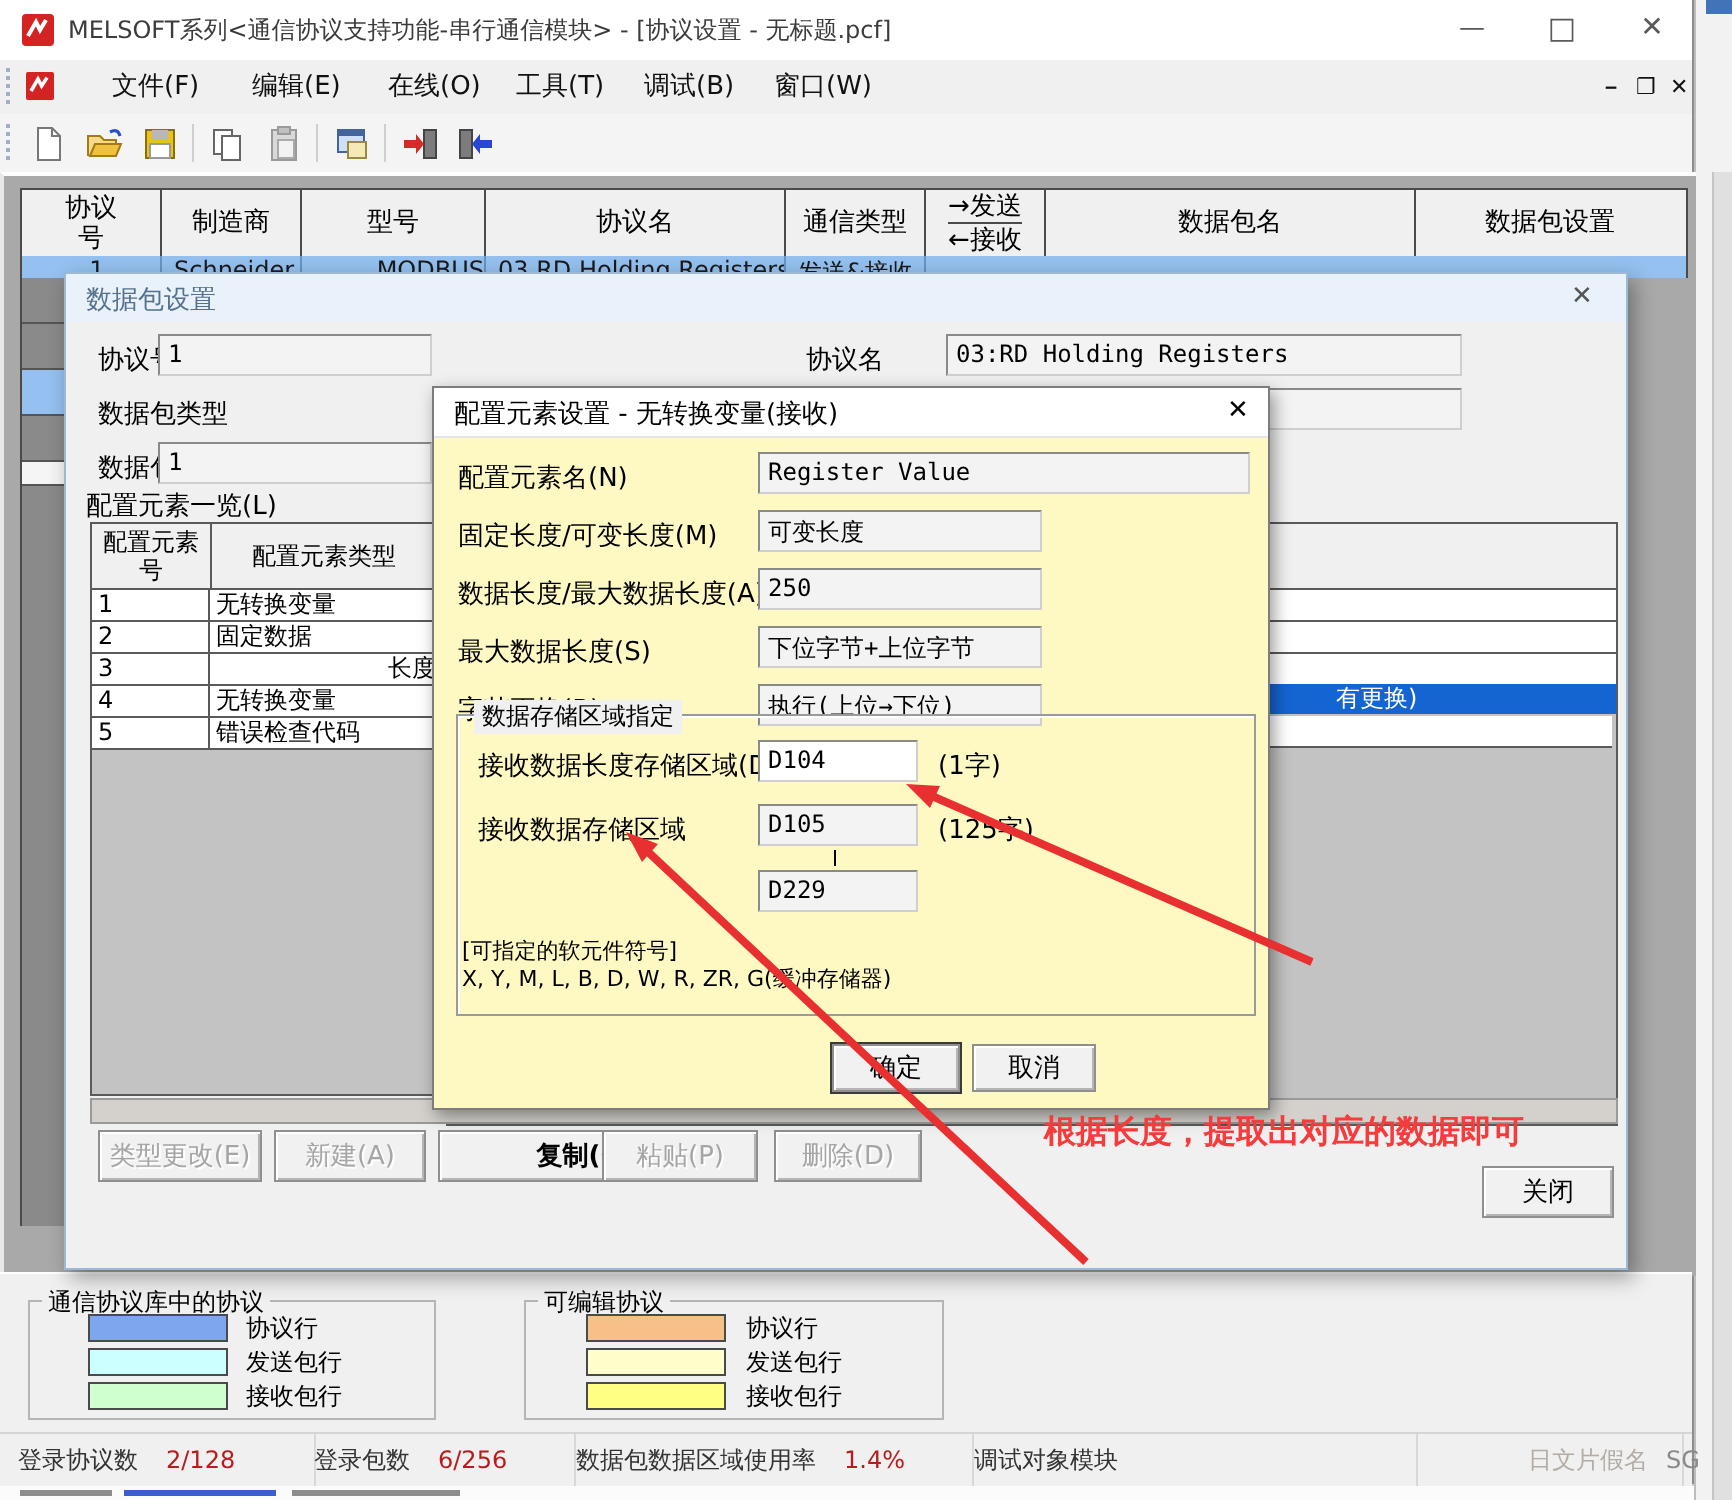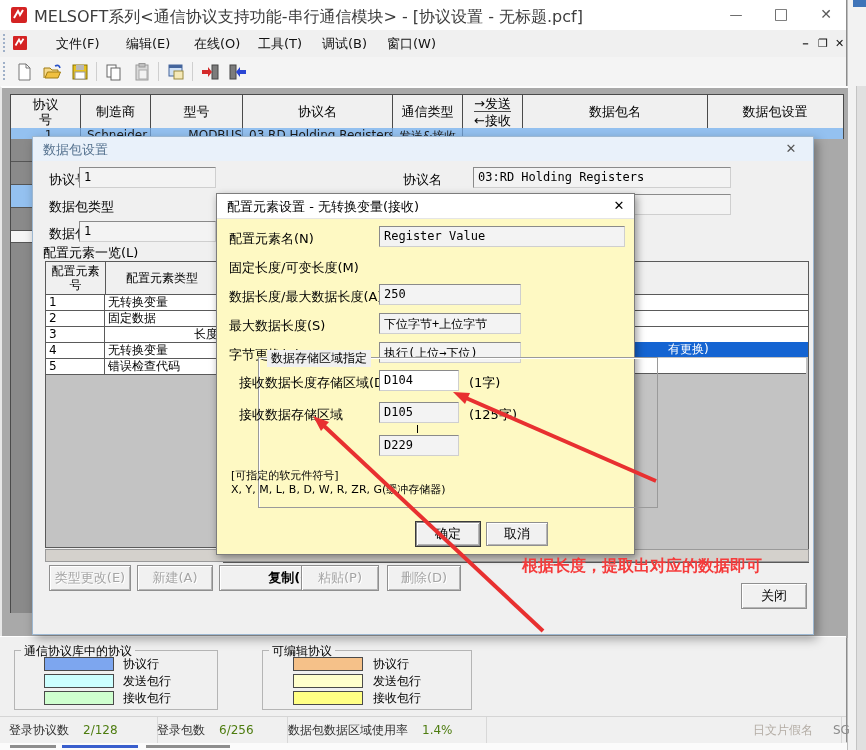--- a/index.html
+++ b/index.html
@@ -2,21 +2,21 @@
 <html><head>
 <meta charset="utf-8">
 <style>
   html,body{margin:0;padding:0;}
   body{font-family:"DejaVu Sans",sans-serif;background:#ddd;}
   #screen{position:relative;width:866px;height:750px;overflow:hidden;background:#fff;}
   .abs{position:absolute;}
   
   #mainwin{position:absolute;left:0;top:0;width:846px;height:742px;background:#f0f0f0;border-right:1px solid #8c8c8c;}
   #titlebar{position:absolute;left:0;top:0;width:846px;height:30px;background:#ffffff;border-bottom:1px solid #f0f0f0;}
-  .title-text{position:absolute;left:34px;top:7px;font-size:16px;color:#3c3c3c;white-space:nowrap;}
+  .title-text{position:absolute;left:34px;top:7px;font-size:12px;color:#3c3c3c;white-space:nowrap;}
   .win-ctrl{position:absolute;top:0;width:44px;height:29px;text-align:center;line-height:29px;font-size:13px;color:#5a5a5a;}
   #menubar{position:absolute;left:0;top:30px;width:846px;height:27px;background:#f0f0f0;border-bottom:1px solid #e3e3e3;}
   .menu-item{position:absolute;top:4px;height:19px;line-height:19px;font-size:13px;color:#111;padding:0 4px;white-space:nowrap;}
   #toolbar{position:absolute;left:0;top:57px;width:846px;height:29px;background:#f4f4f4;border-bottom:1px solid #d8d8d8;}
   .tool{position:absolute;top:3px;width:24px;height:24px;display:flex;align-items:center;justify-content:center;}
   .tbsep{position:absolute;top:5px;width:1px;height:19px;background:#cfcfcf;}
   .drag-dots{position:absolute;left:3px;top:5px;width:3px;height:18px;border-left:2px dotted #9fb0c8;}
   
   #client{position:absolute;left:0;top:86px;width:846px;height:550px;background:#a9a9a9;border-top:2px solid #fdfdfd;border-left:2px solid #e8e8e8;}
   
@@ -60,21 +60,21 @@
   .grp-label{position:absolute;top:-8px;left:8px;background:#f0f0f0;padding:0 4px;font-size:12px;color:#000;white-space:nowrap;}
   .hint{position:absolute;font-size:11px;color:#000;white-space:nowrap;}
   
   #legend-strip{position:absolute;left:0;top:636px;width:846px;height:80px;background:#f0f0f0;border-top:1px solid #fff;}
   .lgrp{position:absolute;border:1px solid #b5b5b5;height:58px;}
   .lg-label{position:absolute;top:-8px;left:6px;background:#f0f0f0;padding:0 3px;font-size:12px;}
   .swatch{position:absolute;width:68px;height:12px;border:1px solid #4a4a4a;}
   .sw-label{position:absolute;font-size:12px;color:#000;white-space:nowrap;}
   #statusbar{position:absolute;left:0;top:716px;width:846px;height:26px;background:#f0f0f0;border-top:1px solid #d5d5d5;}
   .seg{position:absolute;top:0;height:26px;display:flex;align-items:center;font-size:12px;color:#333;border-right:1px solid #d8d8d8;padding-left:8px;gap:14px;}
-  .seg .v{color:#4d7c0f;}
+  .seg .v{color:#b91c1c;}
   
   #behind-right{position:absolute;left:847px;top:0;width:19px;height:750px;background:#f2f2f2;border-left:1px solid #bdbdbd;}
   #behind-bottom{position:absolute;left:0;top:742px;width:847px;height:8px;background:#fbfbfb;border-top:1px solid #cfcfcf;}
   
   #overlay{position:absolute;left:0;top:0;width:866px;height:750px;pointer-events:none;}
   #anno-text{position:absolute;left:522px;top:556px;font-size:16px;font-weight:bold;white-space:nowrap;}
 </style>
 </head>
 <body>
 
@@ -245,21 +245,24 @@
         <span class="v">2/128</span>
       </div>
       <div class="seg" style="left:149px;width:130px;">
         <span>登录包数</span>
         <span class="v">6/256</span>
       </div>
       <div class="seg" style="left:280px;width:198px;">
         <span>数据包数据区域使用率</span>
         <span class="v">1.4%</span>
       </div>
-      <div class="seg" style="left:745px;width:82px;color:#b3aca4;justify-content:flex-start;padding-right:6px;">
+      <div class="seg" style="left:479px;width:221px;">
+        <span>调试对象模块</span>
+      </div>
+      <div class="seg" style="left:745px;width:82px;color:#b3aca4;justify-content:center;padding-right:6px;">
         <span>日文片假名</span>
       </div>
       <div class="seg" style="left:828px;width:18px;border-right:none;color:#8a8a8a;">
         <span style="margin-left:-3px;">SG</span>
       </div>
     </div>
 
     <div class="dlg-box" id="packet-dlg">
       <div id="packet-title">
         <span class="t">数据包设置</span>
@@ -330,31 +333,32 @@
     <div class="dlg-box" id="elem-dlg">
       <div id="elem-title">
         <span class="t">配置元素设置 - 无转换变量(接收)</span>
         <span class="close-x" style="left:392px;color:#000;">✕</span>
       </div>
 
       <span class="lbl" style="left:12px;top:36px;">配置元素名(N)</span>
       <div class="box" style="left:162px;top:32px;width:236px;height:15px;">Register Value</div>
 
       <span class="lbl" style="left:12px;top:65px;">固定长度/可变长度(M)</span>
+      <div class="box" style="left:162px;top:61px;width:132px;height:15px;">可变长度</div>
 
       <span class="lbl" style="left:12px;top:94px;">数据长度/最大数据长度(A)</span>
       <div class="box" style="left:162px;top:90px;width:132px;height:15px;">250</div>
 
       <span class="lbl" style="left:12px;top:123px;">最大数据长度(S)</span>
       <div class="box" style="left:162px;top:119px;width:132px;height:15px;">下位字节+上位字节</div>
 
       <span class="lbl" style="left:12px;top:152px;">字节更换(B)</span>
       <div class="box" style="left:162px;top:148px;width:132px;height:15px;">执行(上位→下位)</div>
 
-      <div class="grp" style="left:11px;top:163px;width:398px;height:149px;margin-left:30px;">
+      <div class="grp" style="left:11px;top:163px;width:398px;height:149px;">
         <span class="grp-label">数据存储区域指定</span>
       </div>
       <span class="lbl" style="left:22px;top:180px;">接收数据长度存储区域(D)</span>
       <div class="box white" style="left:162px;top:176px;width:70px;height:15px;">D104</div>
       <span class="lbl" style="left:252px;top:180px;">(1字)</span>
 
       <span class="lbl" style="left:22px;top:212px;">接收数据存储区域</span>
       <div class="box" style="left:162px;top:208px;width:70px;height:15px;">D105</div>
       <span class="lbl" style="left:252px;top:212px;">(125字)</span>
       <div class="abs" style="left:200px;top:231px;width:1px;height:8px;background:#000;"></div>

